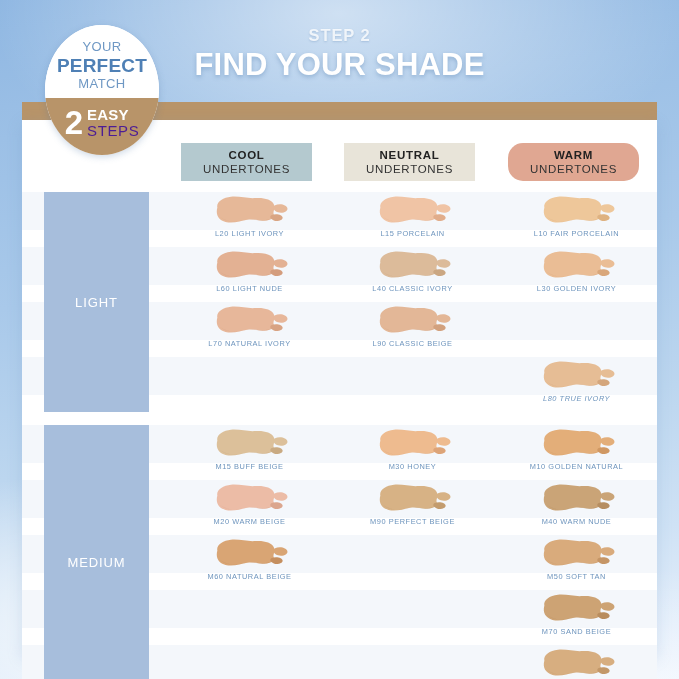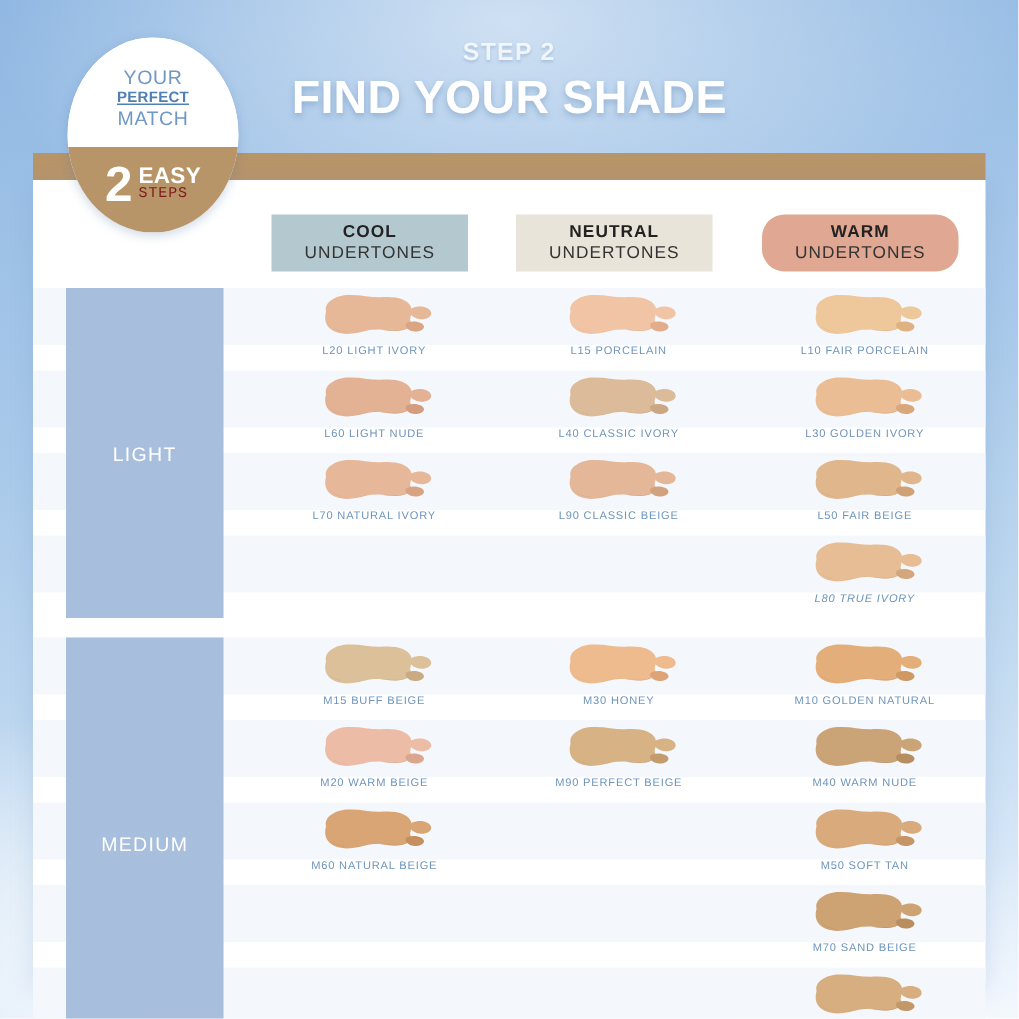--- a/index.html
+++ b/index.html
@@ -82,26 +82,26 @@
     padding-top: 8px;
   }
   .badge-bot {
     position: absolute; left: 0; top: 56.5%;
     width: 100%; height: 43.5%;
     background: #b89469;
     display: flex; align-items: center; justify-content: center;
     padding-bottom: 8px;
   }
   .b-your   { font-size: 13px; color: #6f98c4; letter-spacing: .4px; line-height: 1.12; }
-  .b-perf   { font-size: 10px; font-weight: 700; color: #4f80b5; letter-spacing: .2px; line-height: 1.18; text-decoration: underline; }
+  .b-perf   { font-size: 19px; font-weight: 700; color: #4f80b5; letter-spacing: .2px; line-height: 1.18; }
   .b-match  { font-size: 13px; color: #6f98c4; letter-spacing: .4px; line-height: 1.12; }
   .b-two    { font-size: 33px; font-weight: 700; color: #ffffff; line-height: .88; margin-right: 4px; }
   .b-stack  { display: flex; flex-direction: column; align-items: flex-start; }
   .b-easy   { font-size: 15px; font-weight: 700; color: #ffffff; line-height: 1.02; letter-spacing: .2px; }
-  .b-steps  { font-size: 10px; color: #7f1d1d; line-height: 1.04; letter-spacing: .6px; font-family: Liberation Mono, monospace; }
+  .b-steps  { font-size: 15px; color: #4c1d95; line-height: 1.04; letter-spacing: .6px; }
   .b-row    { display: flex; align-items: center; }
 
   
   .ut-row { position: absolute; left: 0; top: 23px; width: 635px; height: 38px; }
   .ut {
     position: absolute; top: 0; height: 38px;
     display: flex; flex-direction: column;
     align-items: center; justify-content: center;
   }
   .ut-b { font-size: 11.5px; font-weight: 700; letter-spacing: .7px; color: #222; line-height: 1.25; }
@@ -274,32 +274,20 @@
                 <div class="sw-wrap">
                   <svg viewBox="0 0 120 50" class="sw">
                     <path d="M12,20 C10,12 20,5 32,4 C46,3 56,7 68,6 C80,5 92,8 95,15 C98,22 93,26 95,30 C97,34 92,38 84,39 C74,40 66,36 56,38 C46,40 34,44 24,41 C14,38 9,31 12,20 Z" fill="#eabd95"></path>
                     <path d="M16,34 C26,43 40,41 54,38 C66,36 76,40 86,38 C92,37 95,34 95,31 C94,36 89,39 82,39 C72,40 64,36 54,38 C42,41 28,43 16,34 Z" fill="#d9a77b" opacity="0.75"></path>
                     <path d="M96,17 C104,13 114,16 115,21 C116,26 108,29 101,27 C95,25 92,20 96,17 Z" fill="#eabd95"></path>
                     <path d="M92,31 C99,28 108,31 108,35 C108,39 100,41 95,39 C90,37 88,33 92,31 Z" fill="#d9a77b"></path>
                     <title>L30 GOLDEN IVORY</title>
                   </svg>
                 </div>
                 <div class="sw-name">L30 GOLDEN IVORY</div>
-              </div>
-              <div class="cell" style="top: 110px;">
-                <div class="sw-wrap">
-                  <svg viewBox="0 0 120 50" class="sw">
-                    <path d="M12,20 C10,12 20,5 32,4 C46,3 56,7 68,6 C80,5 92,8 95,15 C98,22 93,26 95,30 C97,34 92,38 84,39 C74,40 66,36 56,38 C46,40 34,44 24,41 C14,38 9,31 12,20 Z" fill="#e0b68c"></path>
-                    <path d="M16,34 C26,43 40,41 54,38 C66,36 76,40 86,38 C92,37 95,34 95,31 C94,36 89,39 82,39 C72,40 64,36 54,38 C42,41 28,43 16,34 Z" fill="#cfa174" opacity="0.75"></path>
-                    <path d="M96,17 C104,13 114,16 115,21 C116,26 108,29 101,27 C95,25 92,20 96,17 Z" fill="#e0b68c"></path>
-                    <path d="M92,31 C99,28 108,31 108,35 C108,39 100,41 95,39 C90,37 88,33 92,31 Z" fill="#cfa174"></path>
-                    <title>L50 FAIR BEIGE</title>
-                  </svg>
-                </div>
-                <div class="sw-name">L50 FAIR BEIGE</div>
               </div>
               <div class="cell" style="top: 165px; font-style: italic;">
                 <div class="sw-wrap">
                   <svg viewBox="0 0 120 50" class="sw">
                     <path d="M12,20 C10,12 20,5 32,4 C46,3 56,7 68,6 C80,5 92,8 95,15 C98,22 93,26 95,30 C97,34 92,38 84,39 C74,40 66,36 56,38 C46,40 34,44 24,41 C14,38 9,31 12,20 Z" fill="#e6bd95"></path>
                     <path d="M16,34 C26,43 40,41 54,38 C66,36 76,40 86,38 C92,37 95,34 95,31 C94,36 89,39 82,39 C72,40 64,36 54,38 C42,41 28,43 16,34 Z" fill="#d4a67c" opacity="0.75"></path>
                     <path d="M96,17 C104,13 114,16 115,21 C116,26 108,29 101,27 C95,25 92,20 96,17 Z" fill="#e6bd95"></path>
                     <path d="M92,31 C99,28 108,31 108,35 C108,39 100,41 95,39 C90,37 88,33 92,31 Z" fill="#d4a67c"></path>
                     <title>L80 TRUE IVORY</title>
                   </svg>

